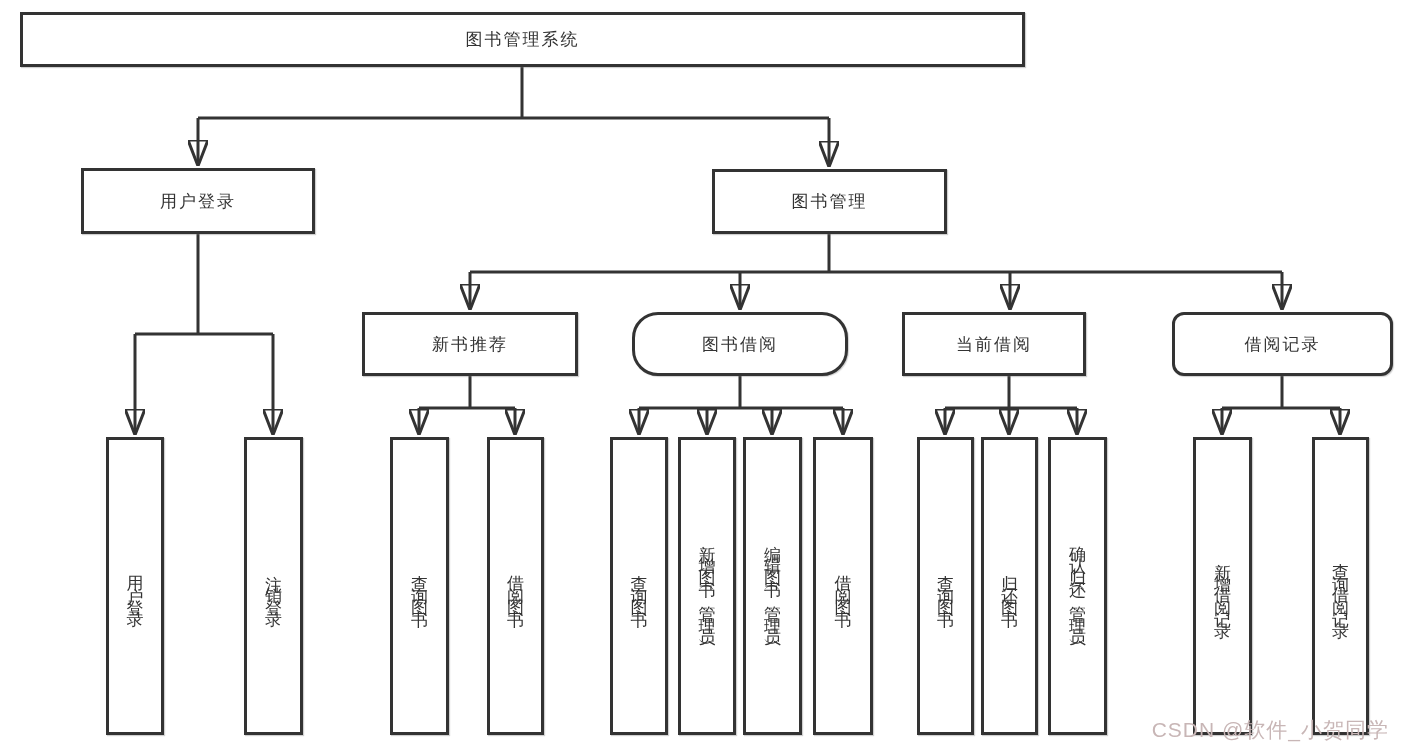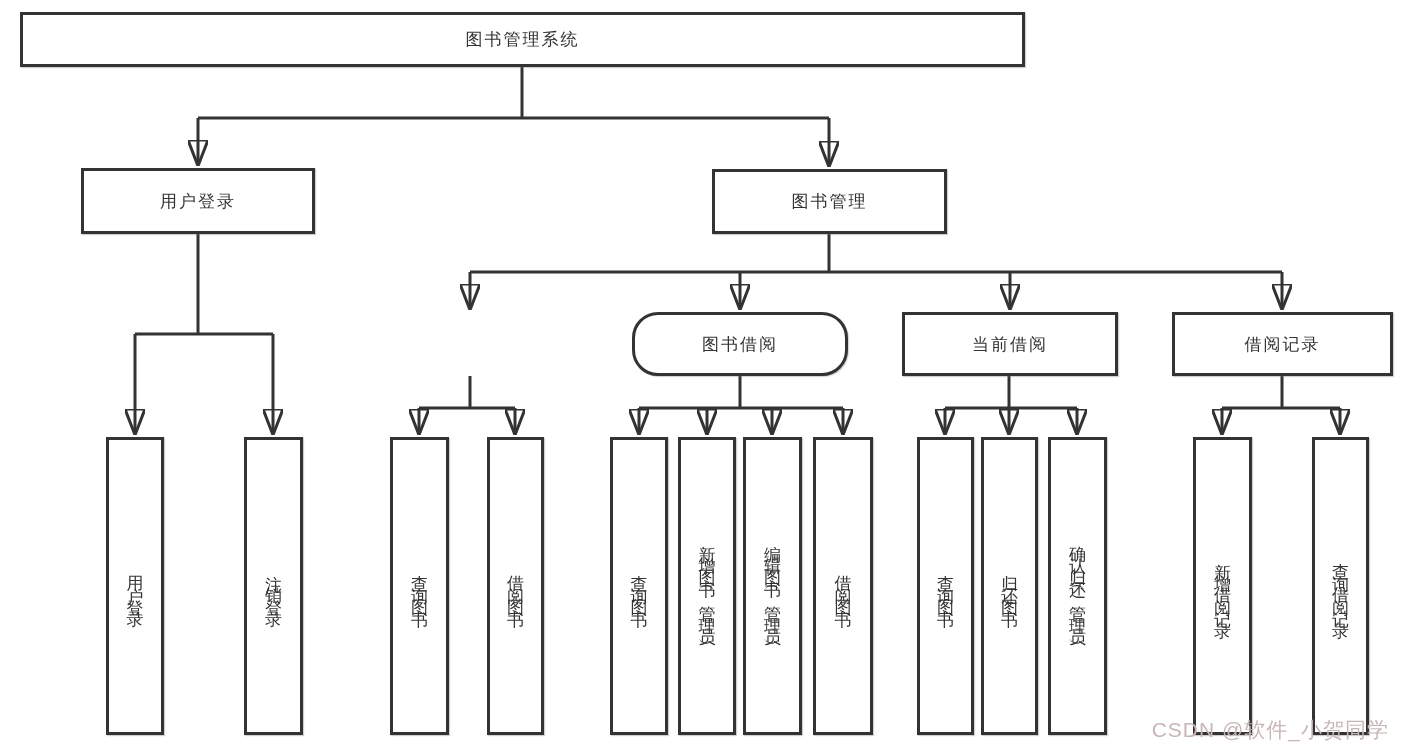--- a/index.html
+++ b/index.html
@@ -53,22 +53,22 @@
     font-size: 17px;
     letter-spacing: 12px;
     line-height: 1;
   }
   
   .n-root   { left: 20px;   top: 12px;  width: 1005px; height: 55px; justify-content: center; }
   .n-ul     { left: 81px;   top: 168px; width: 234px;  height: 66px; }
   .n-bm     { left: 712px;  top: 169px; width: 235px;  height: 65px; justify-content: center; }
   .n-nbr    { left: 362px;  top: 312px; width: 216px;  height: 64px; }
   .n-bb     { left: 632px;  top: 312px; width: 216px;  height: 64px; border-radius: 26px; }
-  .n-cb     { left: 902px;  top: 312px; width: 216px;  height: 64px; }
-  .n-br     { left: 1172px; top: 312px; width: 221px;  height: 64px; }
+  .n-cb     { left: 902px;  top: 312px; width: 184px;  height: 64px; }
+  .n-br     { left: 1172px; top: 312px; width: 221px;  height: 64px; border-radius: 12px; }
   .leaf     { top: 437px; height: 298px; }
   .n-a1 { left: 106px;  width: 58px; }
   .n-a2 { left: 244px;  width: 59px; }
   .n-b1 { left: 390px;  width: 59px; }
   .n-b2 { left: 487px;  width: 57px; }
   .n-c1 { left: 610px;  width: 58px; }
   .n-c2 { left: 678px;  width: 58px; }
   .n-c3 { left: 743px;  width: 59px; }
   .n-c4 { left: 813px;  width: 60px; }
   .n-d1 { left: 917px;  width: 57px; }
@@ -132,20 +132,23 @@
     <span>图书管理系统</span>
   </div>
 
   <div class="box hbox n-ul">
     <span>用户登录</span>
   </div>
   <div class="box hbox n-bm">
     <span>图书管理</span>
   </div>
 
+  <div class="box hbox n-nbr">
+    <span>新书推荐</span>
+  </div>
   <div class="box hbox n-bb">
     <span>图书借阅</span>
   </div>
   <div class="box hbox n-cb">
     <span>当前借阅</span>
   </div>
   <div class="box hbox n-br">
     <span>借阅记录</span>
   </div>
 

